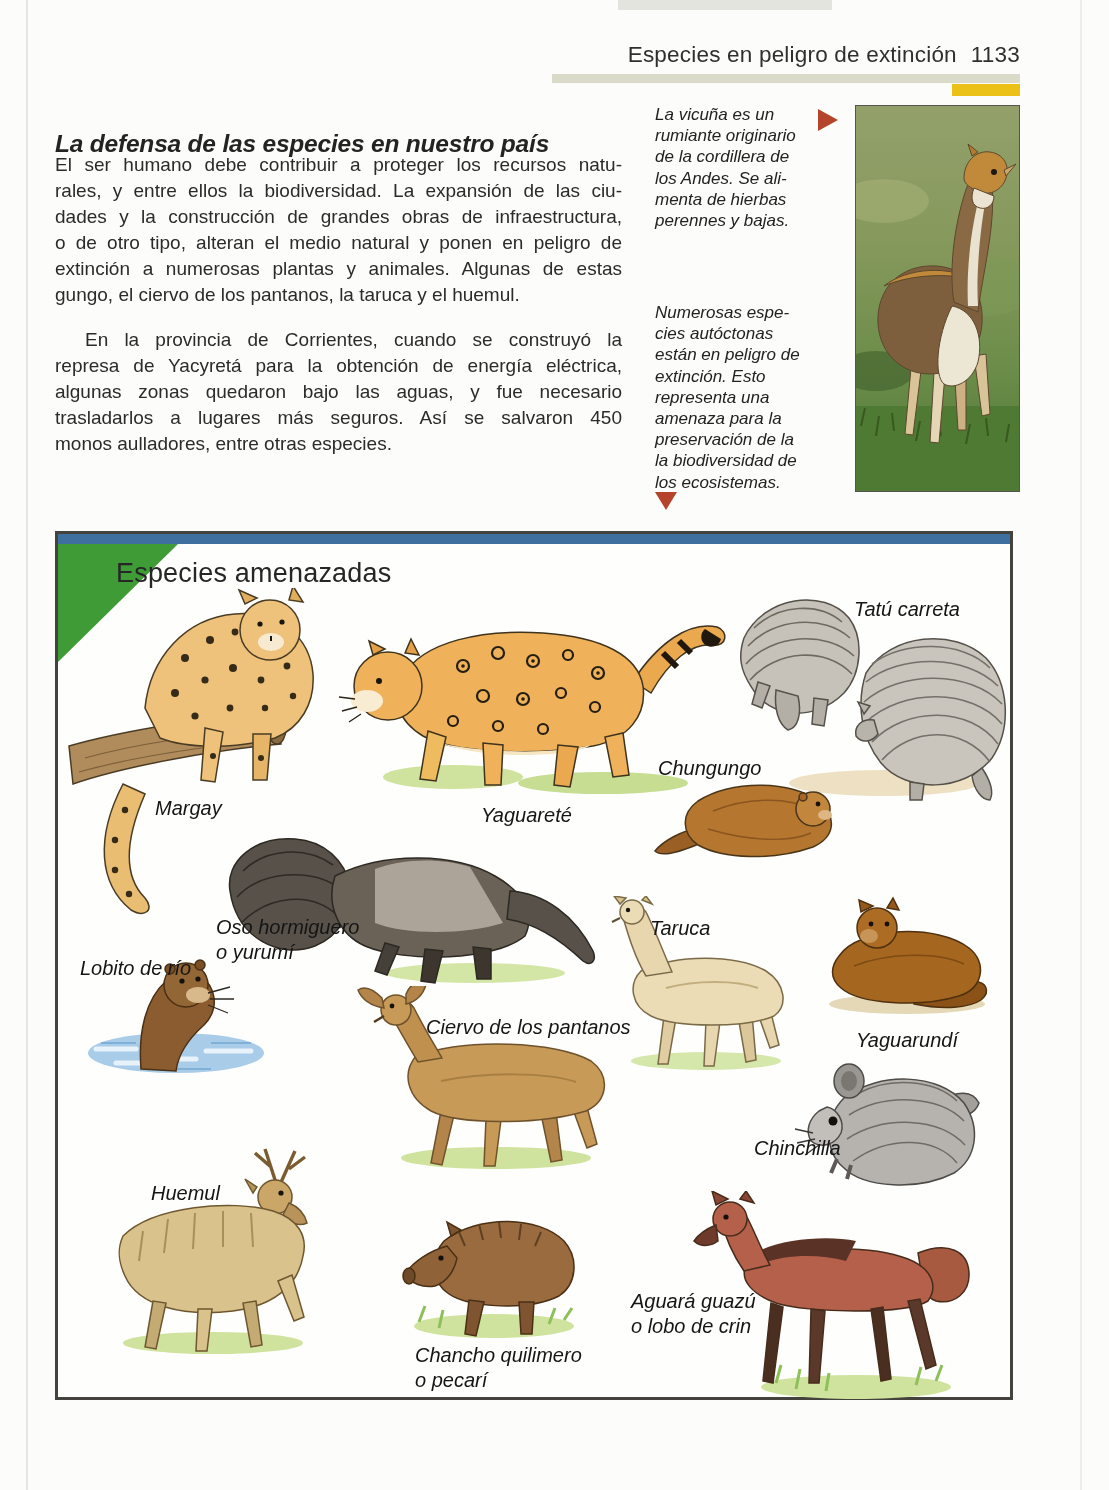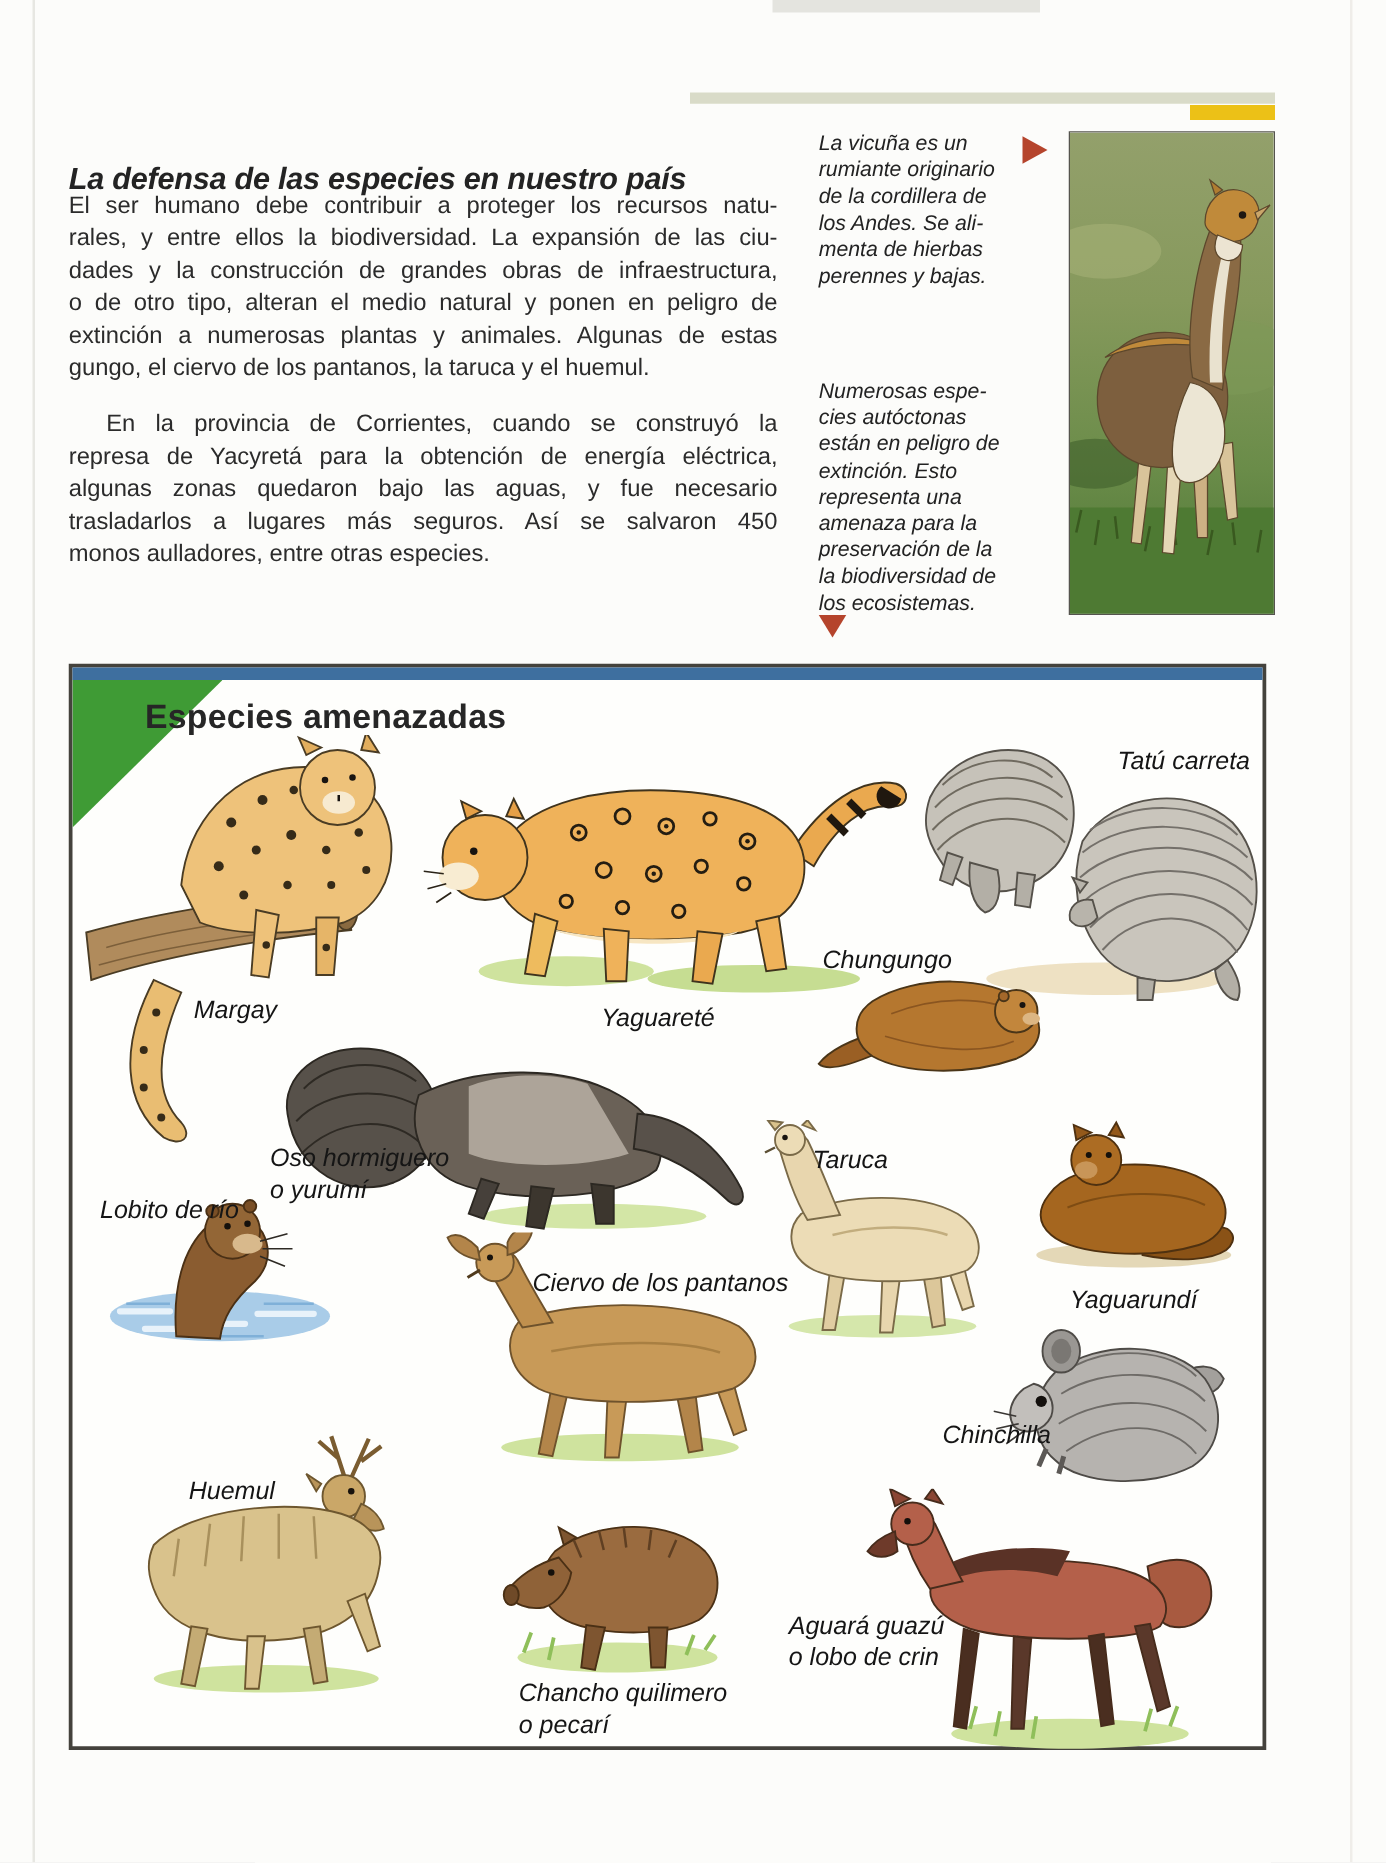--- a/index.html
+++ b/index.html
@@ -36,34 +36,37 @@
     border-top:18px solid var(--arrow-red,#b5442c); border-left:11px solid transparent; border-right:11px solid transparent;}
 
   .photo{position:absolute; left:855px; top:105px; width:165px; height:387px; border:1px solid #55544e; box-sizing:border-box;}
   .photo svg{display:block;}
 
   
   .species-box{position:absolute; left:55px; top:531px; width:958px; height:869px;
     border:3px solid #44423c; box-sizing:border-box; background:#fefefc;}
   .box-top-bar{position:absolute; left:0; top:0; width:100%; height:10px; background:var(--box-top-bar,#3e6f9f);}
   .corner-triangle{position:absolute; left:0; top:10px; width:120px; height:118px;}
-  .box-title{position:absolute; left:58px; top:24px; font-size:27px; font-weight:bold; color:#262626; letter-spacing:.2px;}
+  .box-title{position:absolute; left:58px; top:24px; font-size:27px; font-weight:normal; color:#262626; letter-spacing:.2px;}
 
   .animal{position:absolute;}
   .animal-label{position:absolute; font-style:italic; font-size:20px; line-height:25px; color:#151515; white-space:pre-line;}
 </style>
 </head>
 <body>
 
 <div class="page">
 
   <div class="scan-edge-left"></div>
   <div class="scan-edge-right"></div>
   <div class="scan-artifact-top"></div>
 
+  <div class="header-line">
+    <span>Especies en peligro de extinción</span><span class="pgnum">1133</span>
+  </div>
   <div class="header-bar"></div>
   <div class="header-bar-yellow"></div>
 
   <div class="article-title">La defensa de las especies en nuestro país</div>
   <div class="body-text" id="article-paragraphs">
       <div>
         <div class="line fill">El ser humano debe contribuir a proteger los recursos natu-</div>
         <div class="line fill">rales, y entre ellos la biodiversidad. La expansión de las ciu-</div>
         <div class="line fill">dades y la construcción de grandes obras de infraestructura,</div>
         <div class="line fill">o de otro tipo, alteran el medio natural y ponen en peligro de</div>
@@ -392,21 +395,21 @@
         <path d="M222,110 l18,68 l10,-4 l-16,-66 Z" fill="#5a382a"></path>
         <path d="M58,80 C44,60 38,42 34,26 C42,16 56,18 62,28 C70,44 76,60 84,74 Z" fill="#b4604a"></path>
         <circle cx="44" cy="28" r="17" fill="#b4604a"></circle>
         <path d="M30,14 l-4,-14 l16,8 Z" fill="#8a4634"></path>
         <path d="M54,8 l6,-8 l8,12 Z" fill="#8a4634"></path>
         <path d="M30,34 C20,38 12,44 8,50 C14,56 24,56 32,50 Z" fill="#6e3a2a"></path>
         <circle cx="40" cy="26" r="2.6" fill="#140f0b" stroke="none"></circle>
       </g>
     </svg>
 
-    <div class="animal-label" style="left:836px;top:63px">Tatú carreta</div>
+    <div class="animal-label" style="left:796px;top:63px">Tatú carreta</div>
     <div class="animal-label" style="left:97px;top:262px">Margay</div>
     <div class="animal-label" style="left:423px;top:269px">Yaguareté</div>
     <div class="animal-label" style="left:600px;top:222px">Chungungo</div>
     <div class="animal-label" style="left:158px;top:381px">Oso hormiguero
 o yurumí</div>
     <div class="animal-label" style="left:22px;top:422px">Lobito de río</div>
     <div class="animal-label" style="left:592px;top:382px">Taruca</div>
     <div class="animal-label" style="left:368px;top:481px">Ciervo de los pantanos</div>
     <div class="animal-label" style="left:798px;top:494px">Yaguarundí</div>
     <div class="animal-label" style="left:696px;top:602px">Chinchilla</div>

